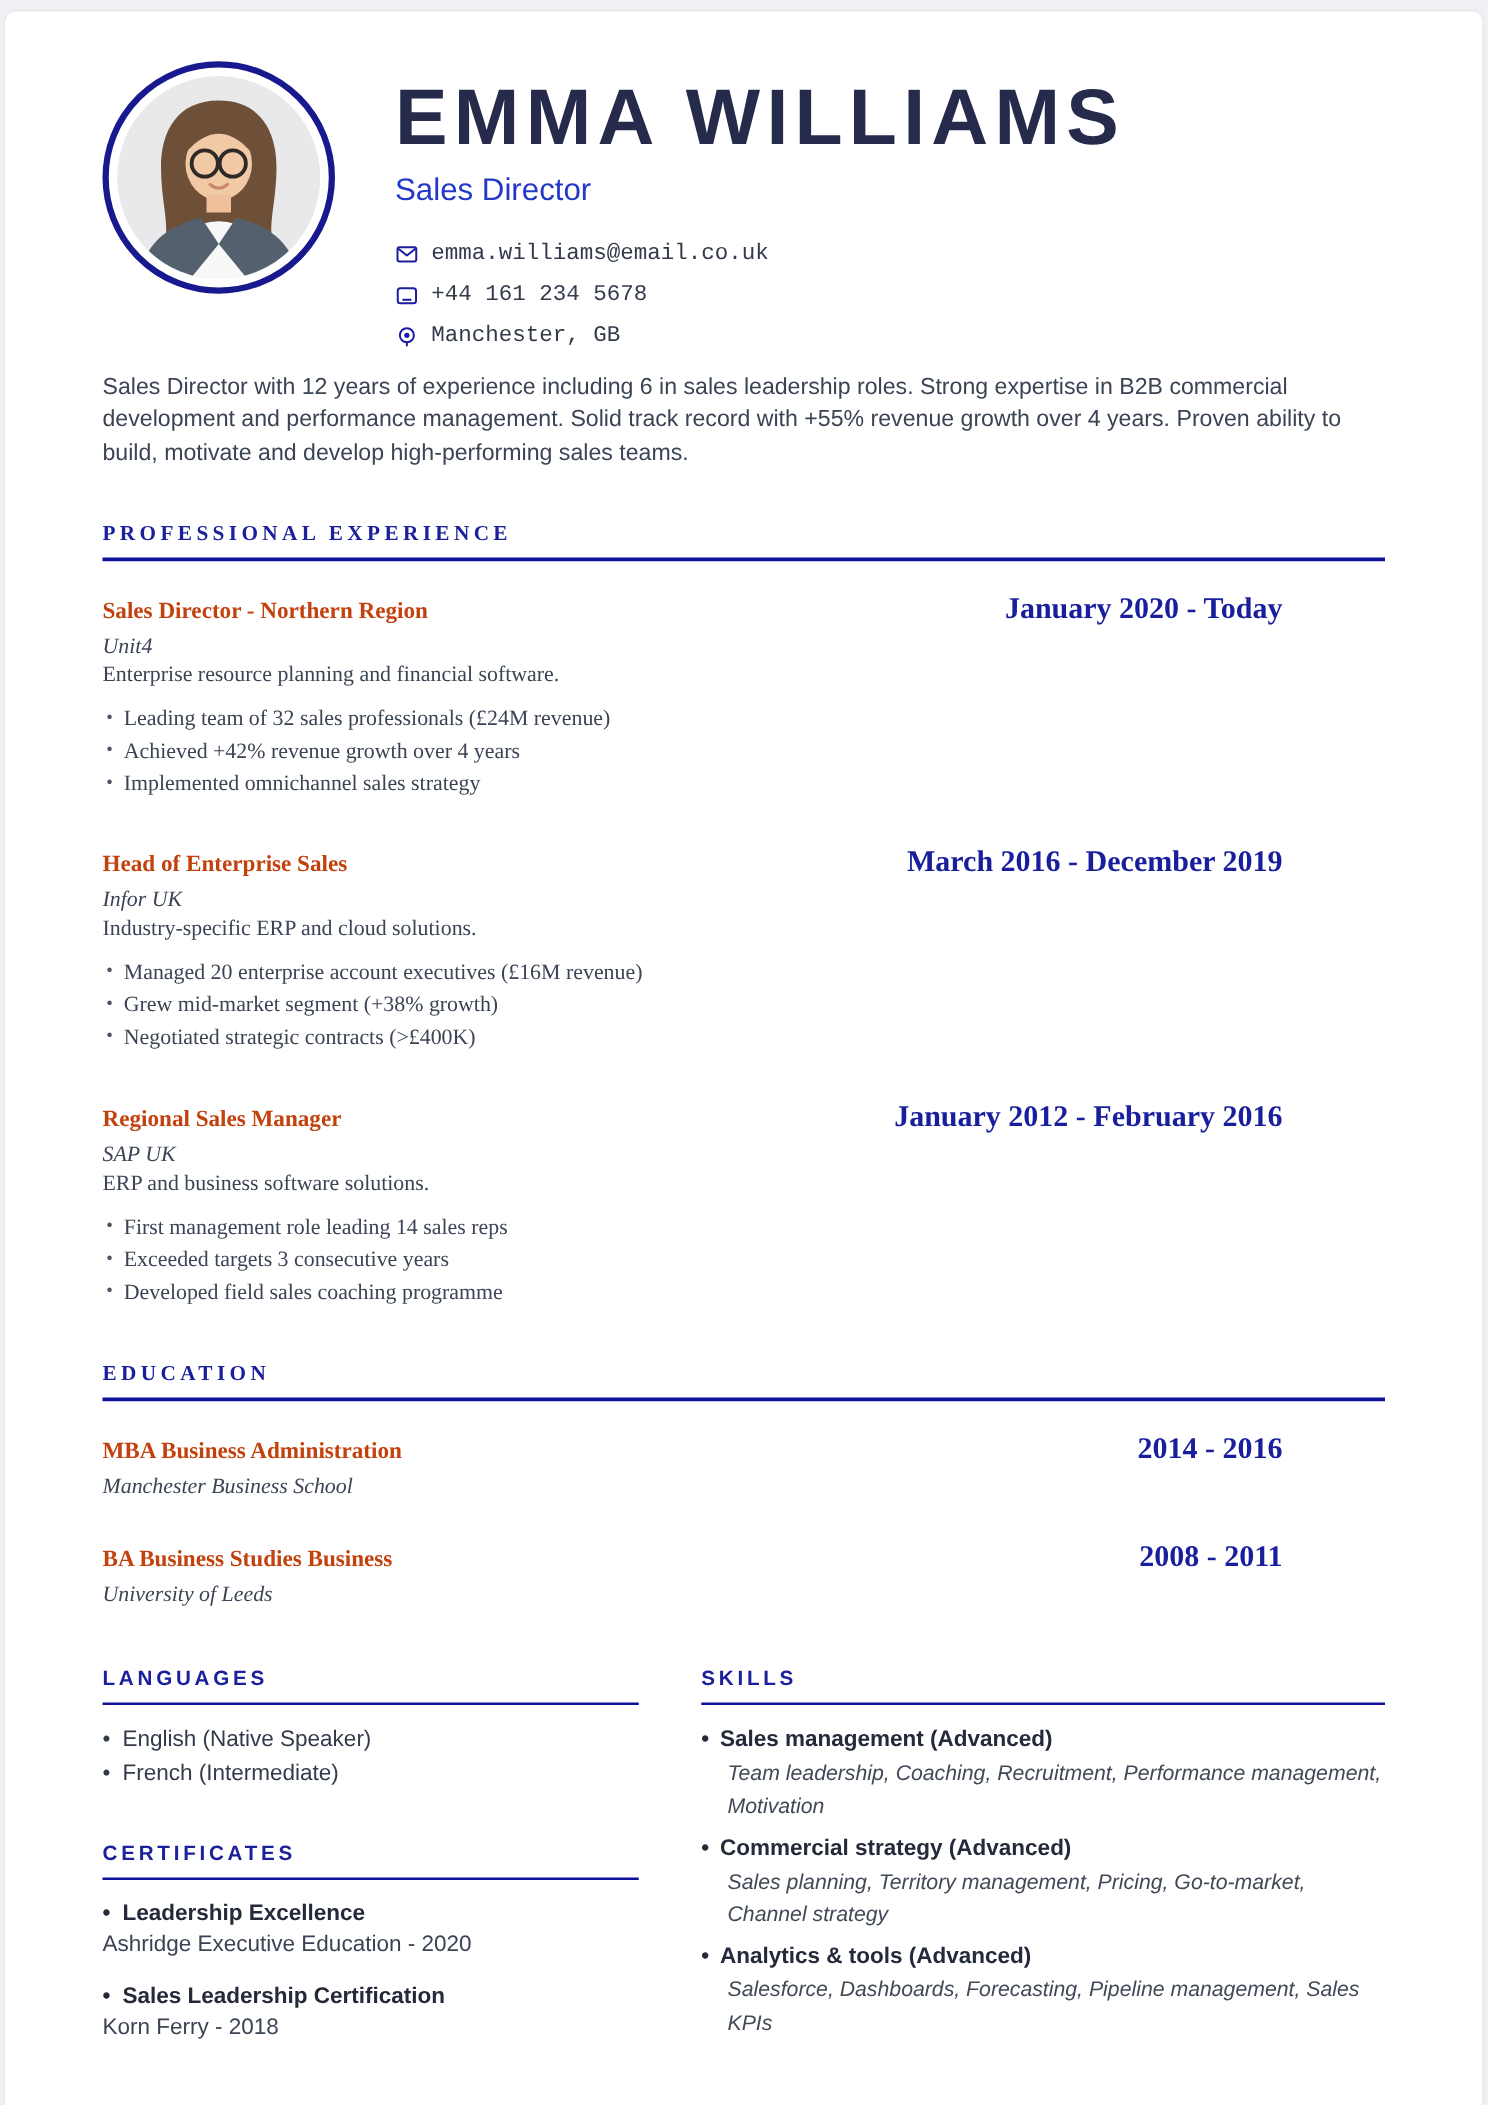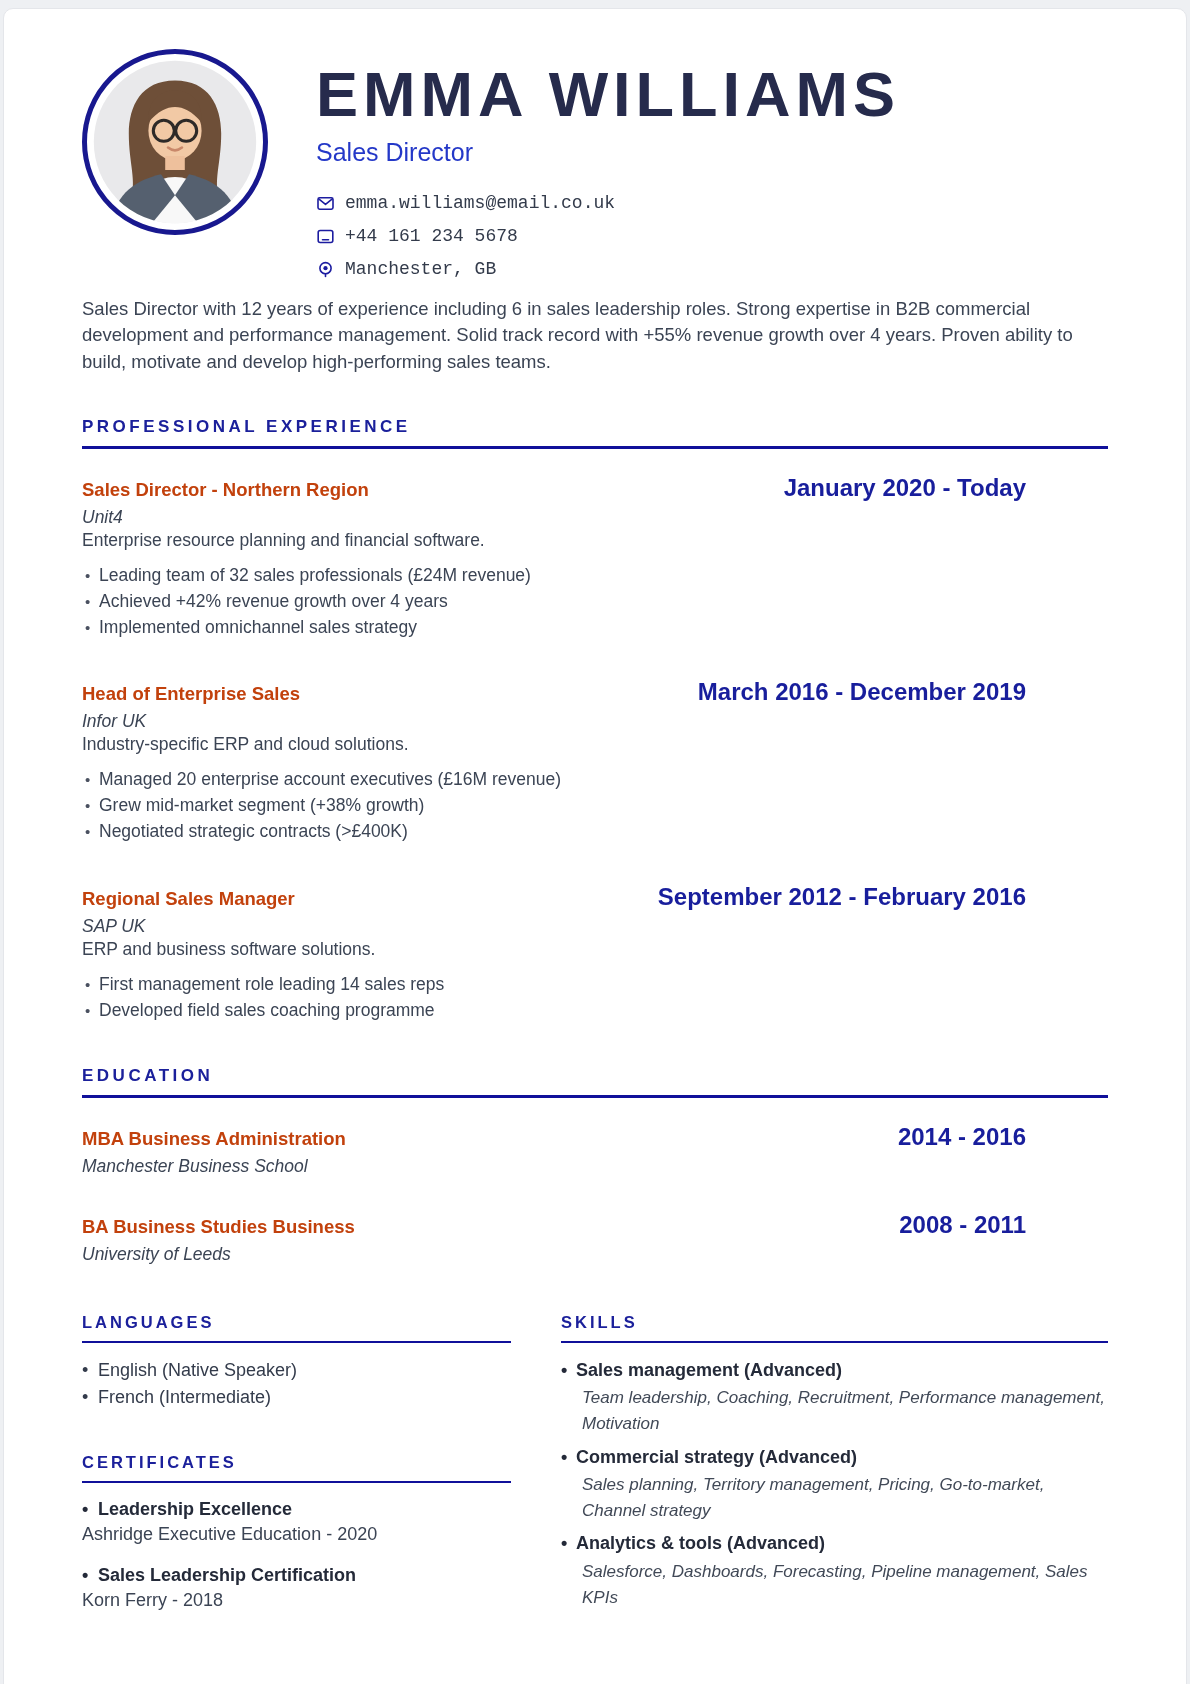--- a/index.html
+++ b/index.html
@@ -22,21 +22,21 @@
     font-size:63px; font-weight:800; letter-spacing:5px;
     color:#262b4c; line-height:1.0;
   }
   .job-title { font-size:25px; color:#2438c8; font-weight:500; margin-top:12px; }
   .contacts { list-style:none; margin-top:26px; }
   .contacts li { display:flex; align-items:center; gap:10px; font-size:18px; color:#333b4b; margin-bottom:13px;font-family:Liberation Mono, monospace; }
   .contacts svg { width:19px; height:19px; display:block; }
   
   .summary { font-size:18.5px; line-height:1.42; color:#3b4454; margin-top:4px; }
   
-  .section { margin-top:42px; }
+  .section { margin-top:42px;font-family:Liberation Serif, serif; }
   .section-head {
     font-size:17px; font-weight:700; letter-spacing:3.5px; color:#1b209b;
   }
   .rule { height:3px; background:#10109a; margin-top:9px; }
   .rule.thin { height:2px; }
   
   .job { margin-top:25px; margin-bottom:38px; }
   .entry-row { display:flex; justify-content:space-between; align-items:baseline; padding-right:82px; }
   .entry-title { font-size:18.5px; font-weight:700; color:#c2410c; }
   .entry-date { font-size:24px; font-weight:600; color:#181e9c; white-space:nowrap; }
@@ -155,26 +155,27 @@
       <ul class="bullets">
         <li>Managed 20 enterprise account executives (£16M revenue)</li>
         <li>Grew mid-market segment (+38% growth)</li>
         <li>Negotiated strategic contracts (&gt;£400K)</li>
       </ul>
     </article>
 
     <article class="job" style="margin-bottom:0;">
       <div class="entry-row">
         <h3 class="entry-title">Regional Sales Manager</h3>
-        <span class="entry-date">September 2012 - February 2016</span>
+        <span class="entry-date">January 2012 - February 2016</span>
       </div>
       <div class="company">SAP UK</div>
       <div class="desc">ERP and business software solutions.</div>
       <ul class="bullets">
         <li>First management role leading 14 sales reps</li>
+        <li>Exceeded targets 3 consecutive years</li>
         <li>Developed field sales coaching programme</li>
       </ul>
     </article>
   </section>
 
   <section class="section">
     <h2 class="section-head">EDUCATION</h2>
     <div class="rule"></div>
 
     <article class="edu">

